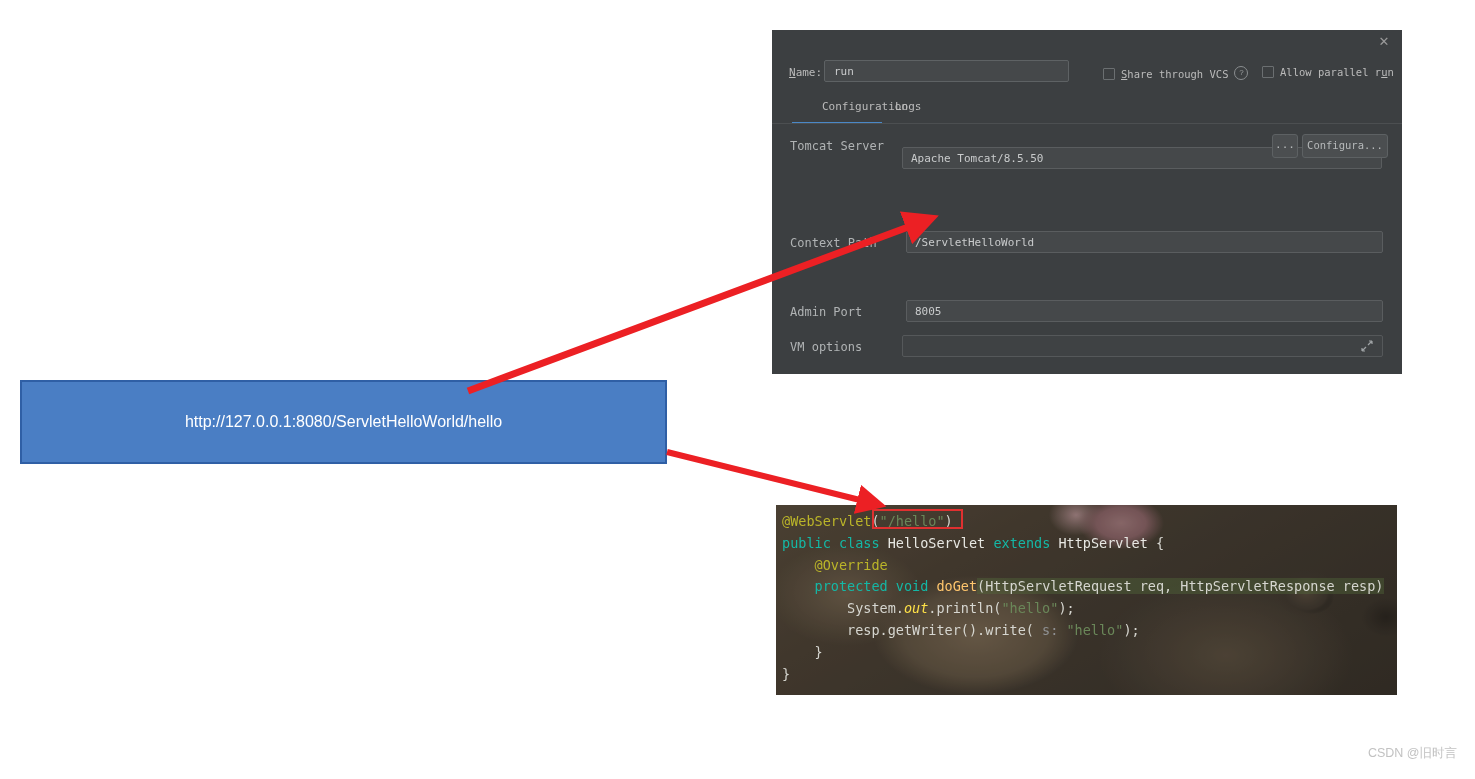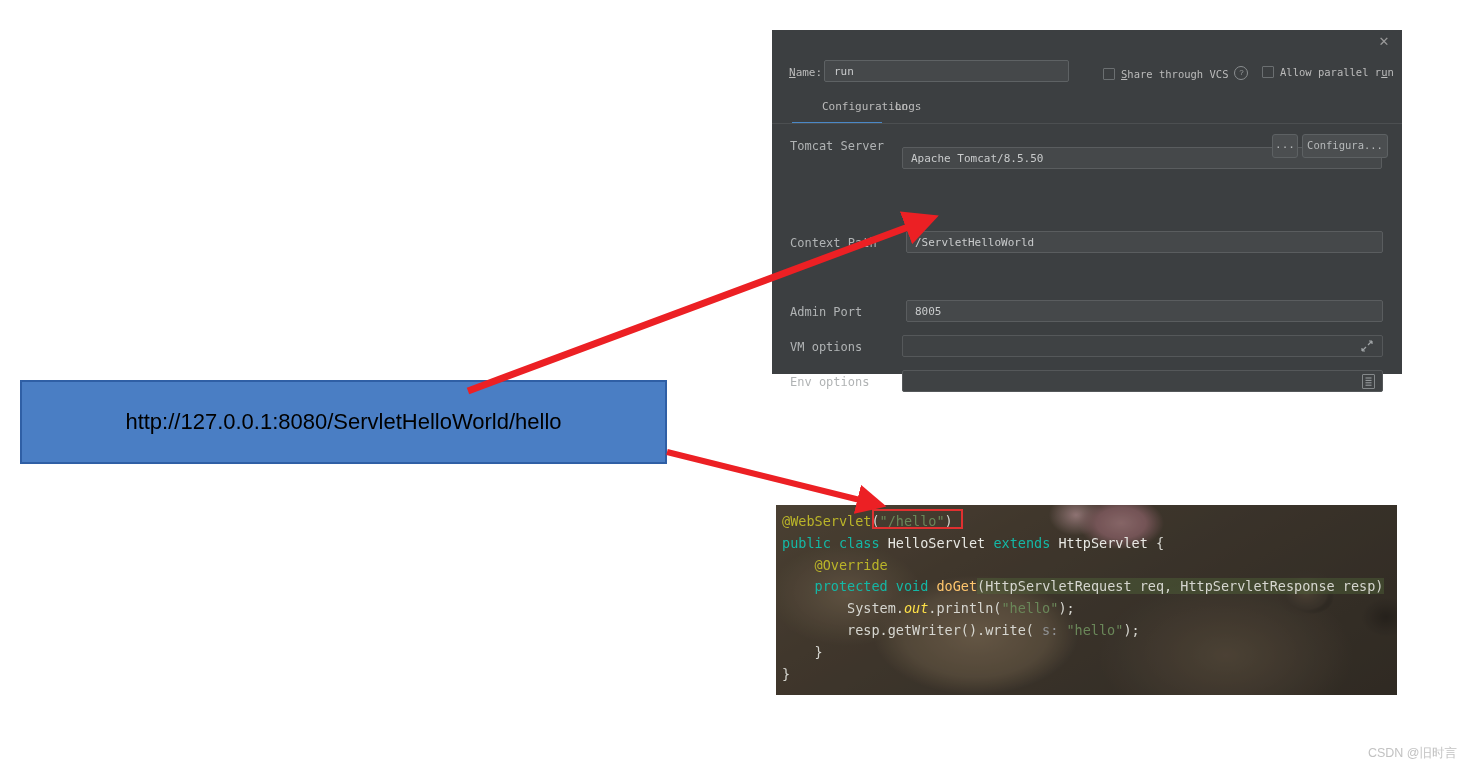--- a/index.html
+++ b/index.html
@@ -141,21 +141,21 @@
     border:1px solid #84888a;border-radius:1px;cursor:pointer;
   }
 
   
   #url-callout{
     position:absolute;left:20px;top:380px;width:647px;height:84px;
     background:#4a7ec4;border:2px solid #2f5fa5;box-sizing:border-box;
     display:flex;align-items:center;justify-content:center;
   }
   #url-text{
-    color:#000000;font-size:22px;font-family:"Liberation Sans",sans-serif;
+    color:#ffffff;font-size:16px;font-family:"Liberation Sans",sans-serif;
     letter-spacing:0px;
   }
 
   
   #code-panel{
     position:absolute;left:776px;top:505px;width:621px;height:190px;
     overflow:hidden;
     background:#3b352c;
   }
   #code-bg{
@@ -261,27 +261,20 @@
 
   <div class="field-row" id="row-vm">
     <div class="field-label">VM options</div>
     <div class="field-input flat" id="vm-input"></div>
     <svg id="vm-expand-icon" viewBox="0 0 12 12">
       <path d="M11 1 L7 5 M11 1 L11 4 M11 1 L8 1" stroke="#9fa3a5" stroke-width="1.2" fill="none"></path>
       <path d="M1 11 L5 7 M1 11 L1 8 M1 11 L4 11" stroke="#9fa3a5" stroke-width="1.2" fill="none"></path>
     </svg>
   </div>
 
-  <div class="field-row" id="row-env">
-    <div class="field-label">Env options</div>
-    <div class="field-input flat" id="env-input"></div>
-    <svg id="env-list-icon" viewBox="0 0 11 13">
-      <path d="M2.5 3h6 M2.5 5.4h6 M2.5 7.8h6 M2.5 10.2h6" stroke="#9fa3a5" stroke-width="1" fill="none"></path>
-    </svg>
-  </div>
 </div>
 
 <div id="url-callout">
   <span id="url-text">http://127.0.0.1:8080/ServletHelloWorld/hello</span>
 </div>
 
 <div id="code-panel">
   <div id="code-bg"></div>
   <div id="code-shade"></div>
 

